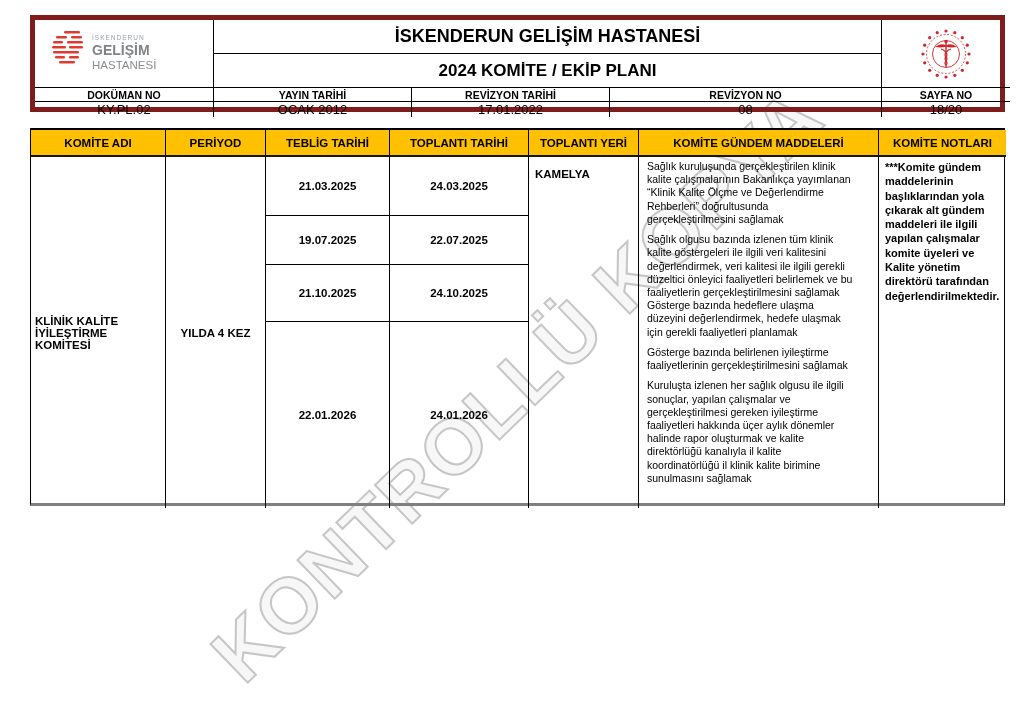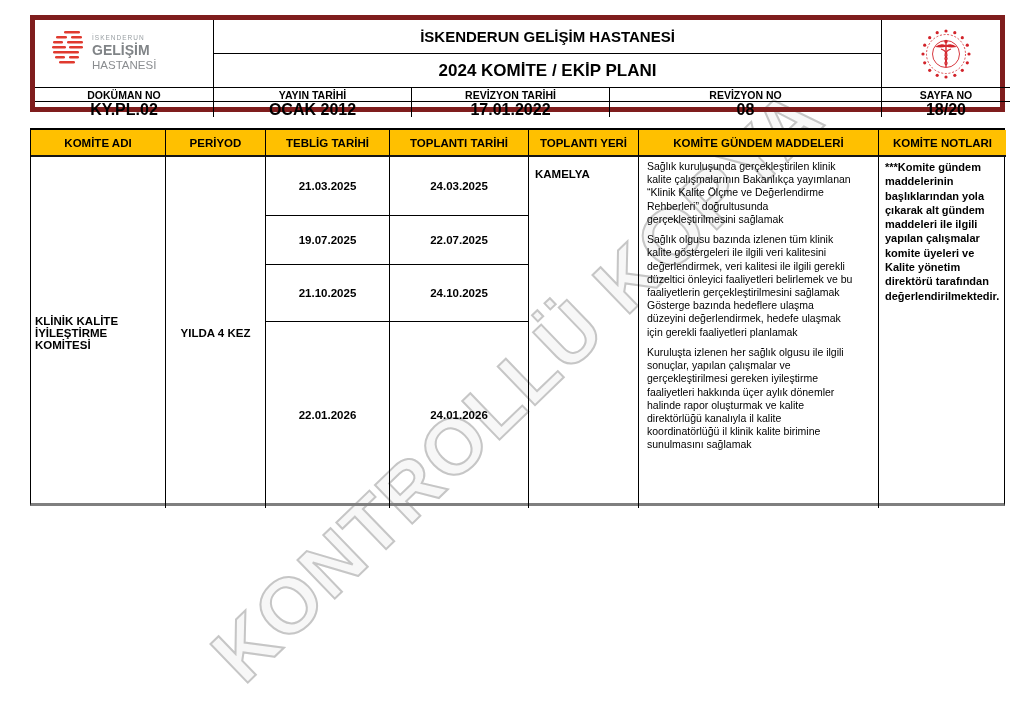--- a/index.html
+++ b/index.html
@@ -35,25 +35,25 @@
     background:transparent;
   }
   .hcell{
     border-right:1px solid #000;border-bottom:1px solid #000;
     display:flex;align-items:center;justify-content:center;
     overflow:hidden;box-sizing:border-box;background:transparent;
   }
   .nr{border-right:none !important;}
   .nb{border-bottom:none !important;}
   .logo-cell{grid-column:1;grid-row:1/3;}
-  .title1{grid-column:2/5;grid-row:1;font-weight:700;font-size:15px;}
+  .title1{grid-column:2/5;grid-row:1;font-weight:700;font-size:18px;}
   .title2{grid-column:2/5;grid-row:2;font-weight:700;font-size:17px;}
   .emblem-cell{grid-column:5;grid-row:1/3;}
   .meta-label{font-size:10.5px;font-weight:700;}
-  .meta-value{font-size:16px;font-weight:700;}
+  .meta-value{font-size:13px;font-weight:400;}
   
   .main-table{
     position:absolute;left:30px;top:128px;width:975px;height:378px;
     display:grid;
     grid-template-columns:135px 100px 124px 139px 110px 240px 127px;
     grid-template-rows:27px 59px 49px 57px 186px;
     border:1px solid #000;
     border-top:2px solid #000;
     border-bottom:3px solid #7f7f7f;
     box-sizing:border-box;
@@ -191,19 +191,20 @@
     <div class="mcell center-cell" style="grid-column:3;grid-row:4;">21.10.2025</div>
     <div class="mcell center-cell" style="grid-column:4;grid-row:4;">24.10.2025</div>
     <div class="mcell center-cell nb" style="grid-column:3;grid-row:5;">22.01.2026</div>
     <div class="mcell center-cell nb" style="grid-column:4;grid-row:5;">24.01.2026</div>
 
     <div class="mcell place-cell nb">KAMELYA</div>
 
     <div class="mcell agenda-cell nb">
       <p>Sağlık kuruluşunda gerçekleştirilen klinik kalite çalışmalarının Bakanlıkça yayımlanan “Klinik Kalite Ölçme ve Değerlendirme Rehberleri” doğrultusunda gerçekleştirilmesini sağlamak</p>
       <p>Sağlık olgusu bazında izlenen tüm klinik kalite göstergeleri ile ilgili veri kalitesini değerlendirmek, veri kalitesi ile ilgili gerekli düzeltici önleyici faaliyetleri belirlemek ve bu faaliyetlerin gerçekleştirilmesini sağlamak Gösterge bazında hedeflere ulaşma düzeyini değerlendirmek, hedefe ulaşmak için gerekli faaliyetleri planlamak</p>
+      <p>Gösterge bazında belirlenen iyileştirme faaliyetlerinin gerçekleştirilmesini sağlamak</p>
       <p>Kuruluşta izlenen her sağlık olgusu ile ilgili sonuçlar, yapılan çalışmalar ve gerçekleştirilmesi gereken iyileştirme faaliyetleri hakkında üçer aylık dönemler halinde rapor oluşturmak ve kalite direktörlüğü kanalıyla il kalite koordinatörlüğü il klinik kalite birimine sunulmasını sağlamak</p>
     </div>
 
     <div class="mcell notes-cell nr nb">***Komite gündem maddelerinin başlıklarından yola çıkarak alt gündem maddeleri ile ilgili yapılan çalışmalar komite üyeleri ve Kalite yönetim direktörü tarafından değerlendirilmektedir.</div>
   </div>
 
 </div>
 
 </body></html>

